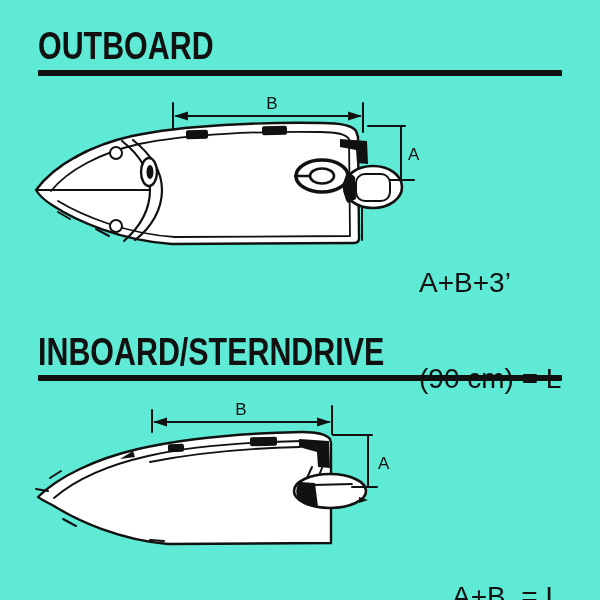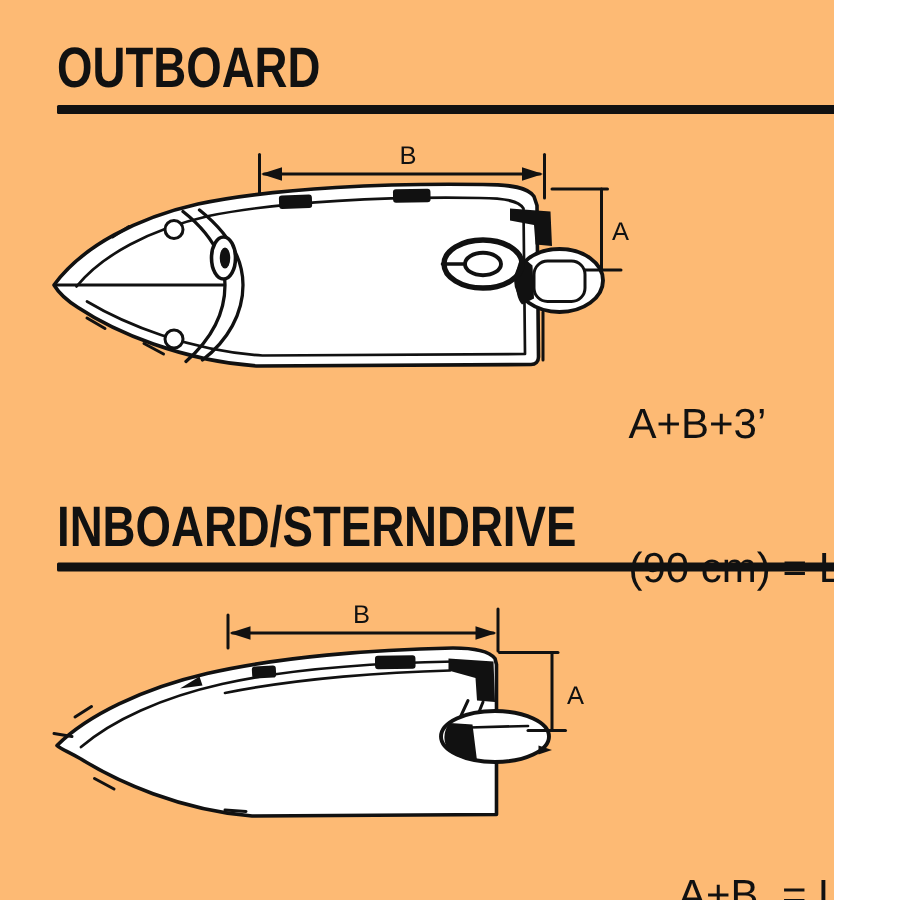--- a/index.html
+++ b/index.html
@@ -1,18 +1,18 @@
 <!DOCTYPE html>
 <html><head>
 <meta charset="utf-8">
 <style>
   html, body { margin: 0; padding: 0; background: #ffffff; }
   .page {
-    position: relative; width: 556px; height: 600px;
-    background: #fdba74; overflow: hidden;
+    position: relative; width: 600px; height: 600px;
+    background: #5eead4; overflow: hidden;
     font-family: "Liberation Sans", sans-serif; color: #111111;
   }
   .title {
     position: absolute; left: 38px;
     font-size: 38px; line-height: 38px; font-weight: bold;
     letter-spacing: 0px; white-space: nowrap; color: #111111;
     transform: scaleX(0.8); transform-origin: left top;
   }
   .rule { position: absolute; left: 38px; width: 524px; height: 6px; background: #111111; border-radius: 1px; }
   .diagram { position: absolute; }

